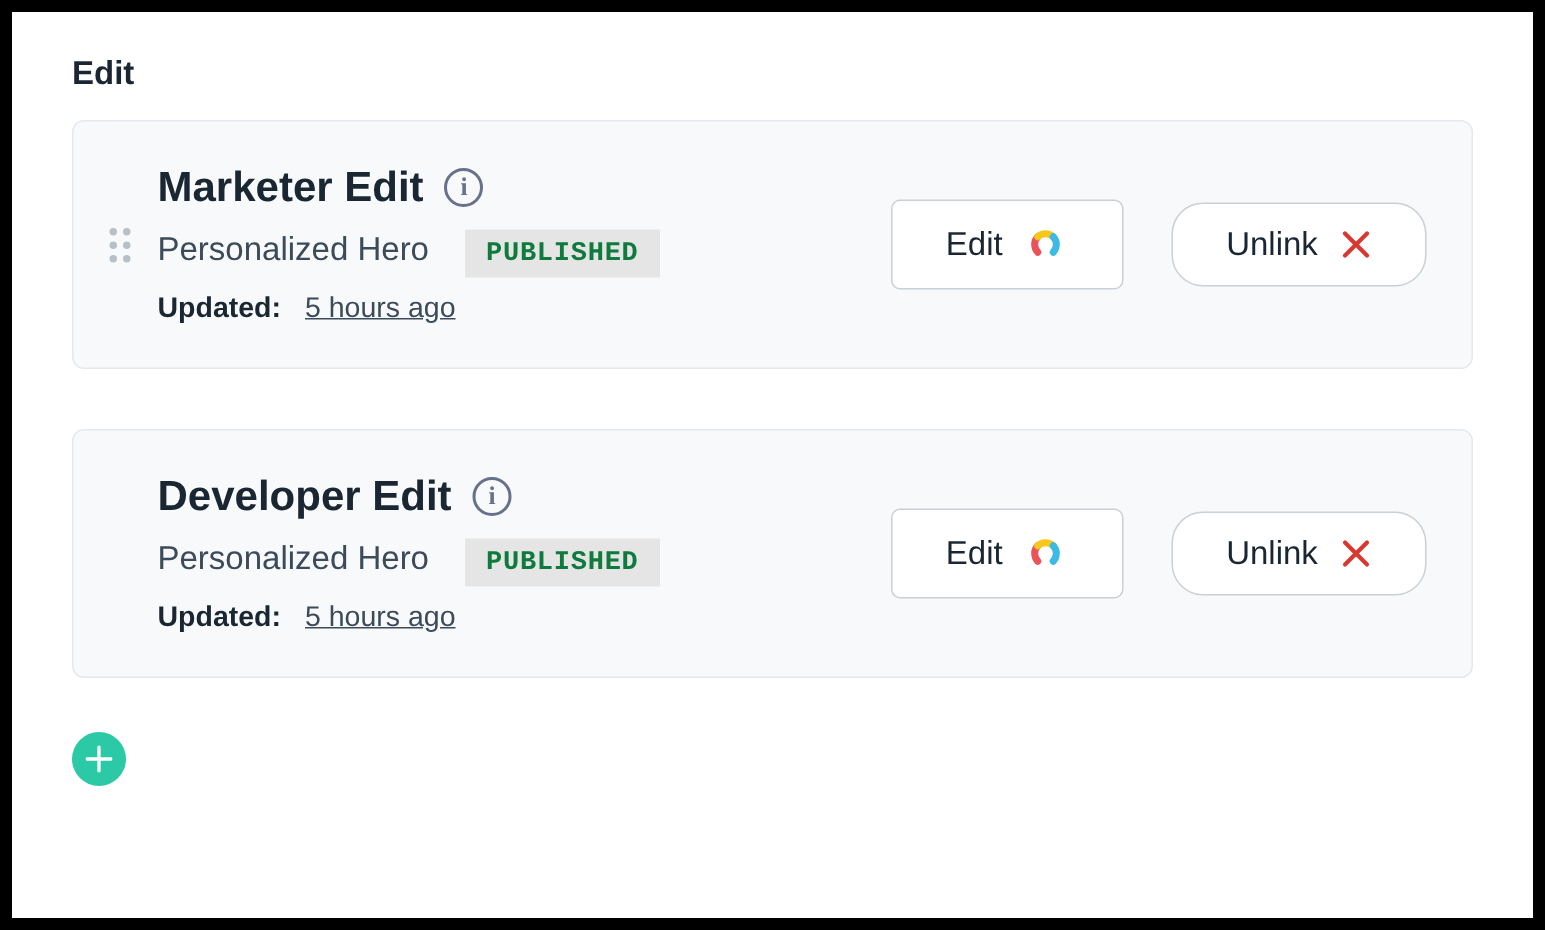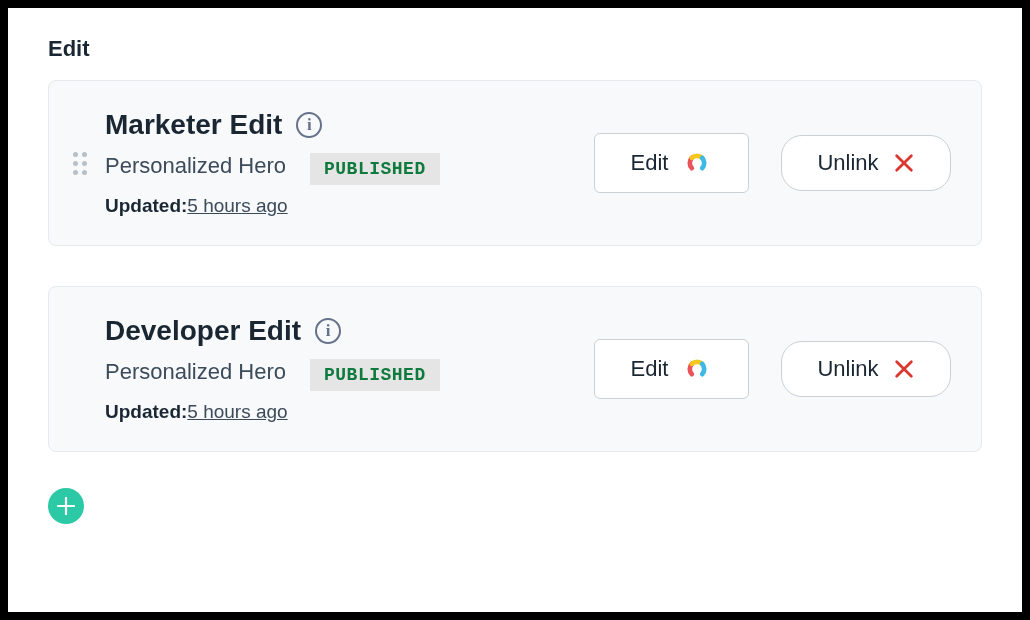--- a/index.html
+++ b/index.html
@@ -93,20 +93,21 @@
       font-weight: 700;
       font-size: 18px;
       letter-spacing: 0.5px;
       padding: 6px 14px;
       border-radius: 0;
       font-family: Liberation Mono, monospace;
     }
     .updated-row {
       display: flex;
       align-items: center;
+      gap: 16px;
     }
     .updated-label {
       font-size: 19px;
       font-weight: 700;
       color: #1a2733;
     }
     .updated-value {
       font-size: 19px;
       color: #3c4a5a;
       font-weight: 400;

